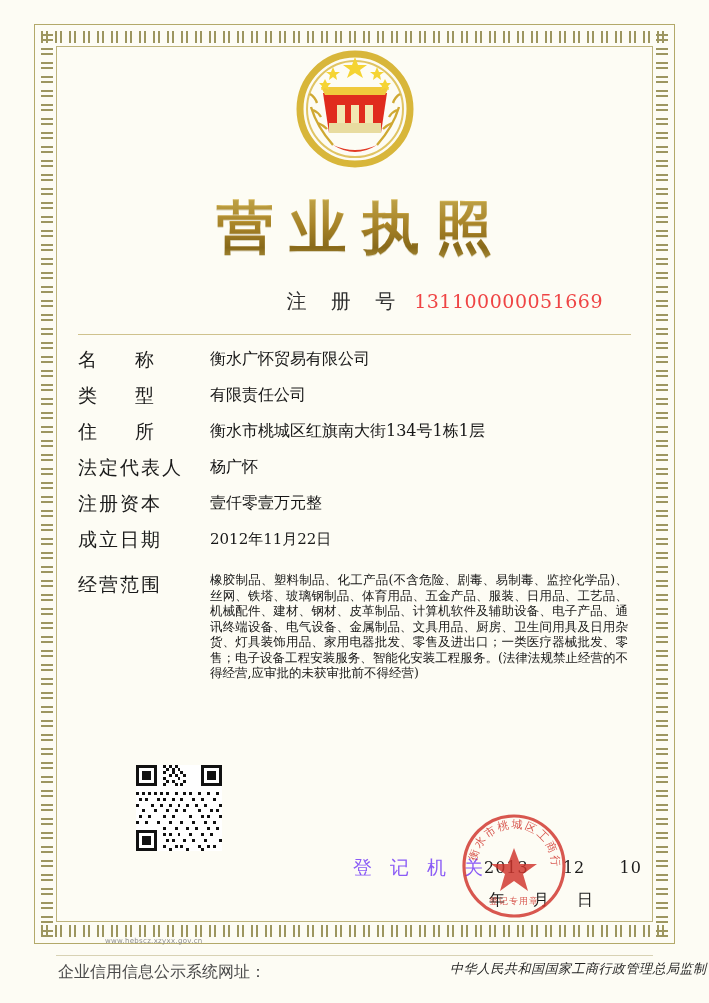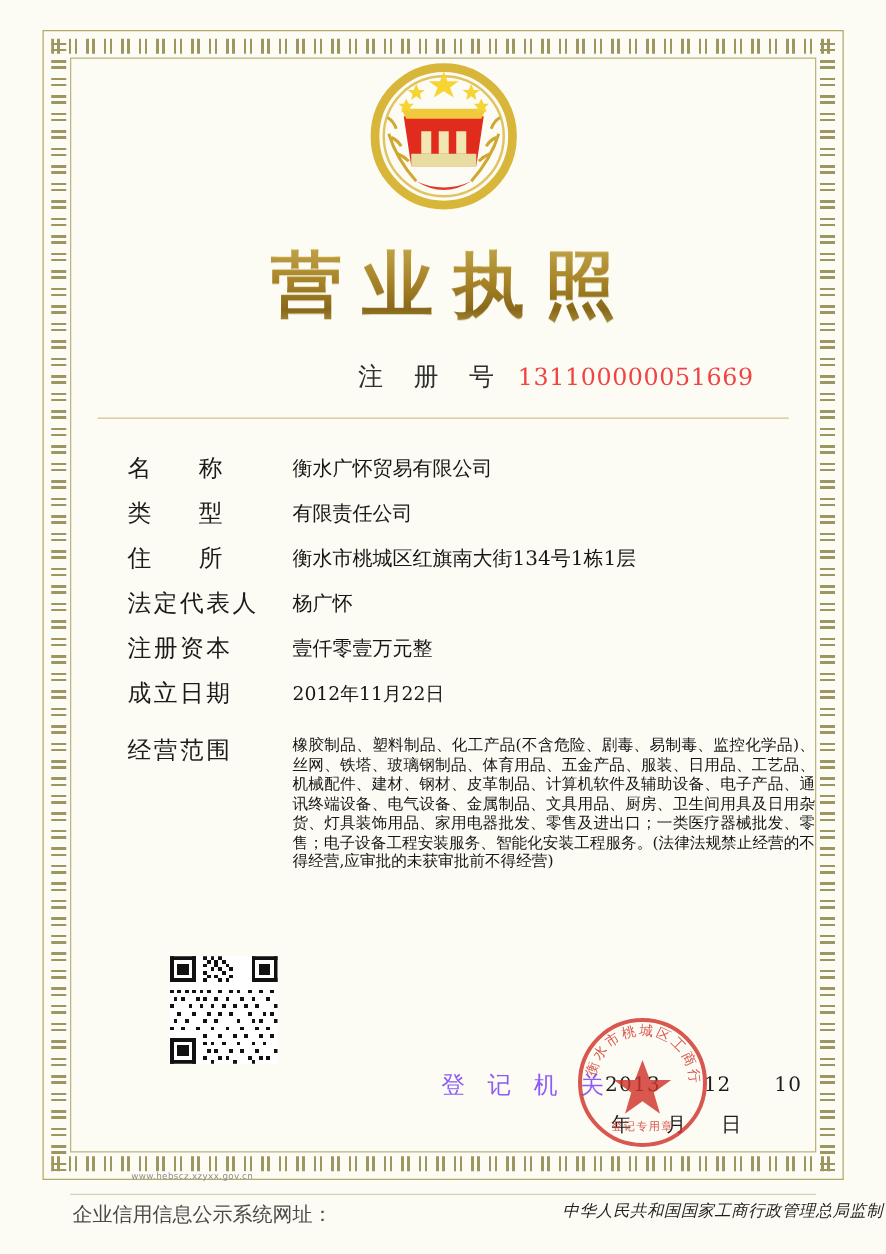--- a/index.html
+++ b/index.html
@@ -125,23 +125,22 @@
     left: 78px;
     width: 553px;
     top: 334px;
     border-top: 1px solid #cfc28d;
   }
 
   
   .fields {
     position: absolute;
     left: 78px;
-    top: 362px;
+    top: 346px;
     width: 556px;
-    margin-left: 24px;
   }
   .row {
     display: flex;
     align-items: flex-start;
     margin-bottom: 10px;
   }
   .row .lbl {
     width: 128px;
     flex: 0 0 128px;
     font-family: "DejaVu Serif", serif;

